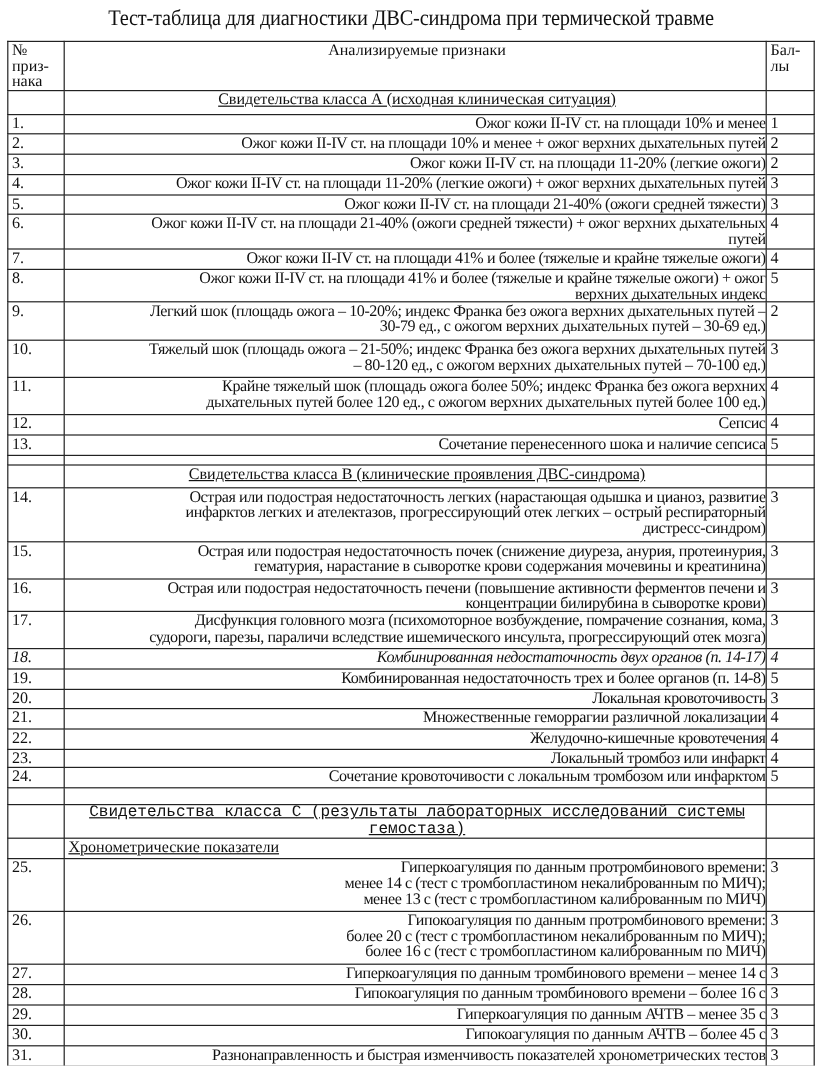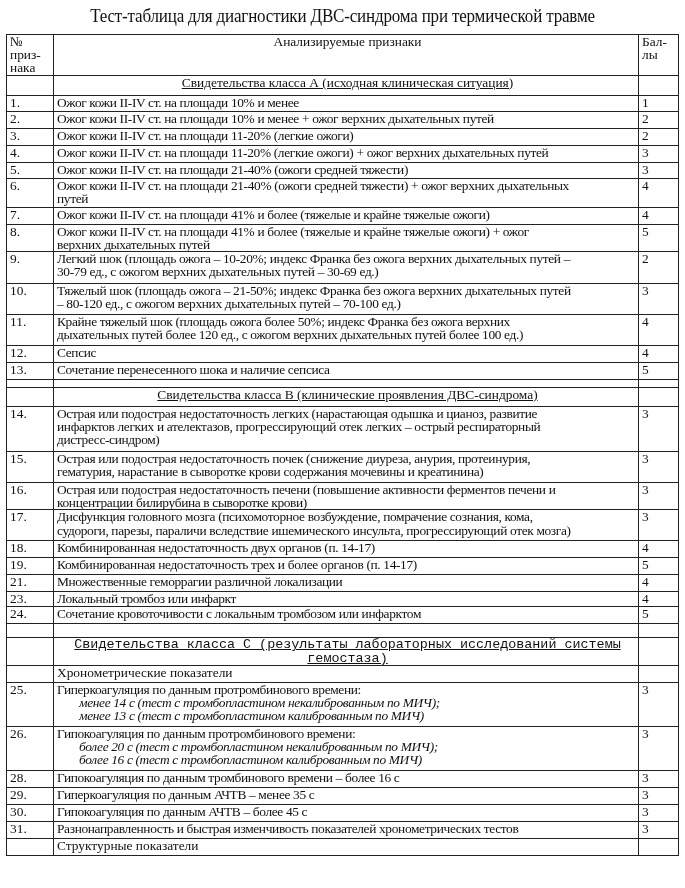--- a/index.html
+++ b/index.html
@@ -7,28 +7,28 @@
          font-family: "Liberation Serif", "DejaVu Serif", serif; color: #111; }
   .title { position: absolute; left: 0; top: 6px; width: 685px; text-align: center;
            font-size: 18.5px; letter-spacing: -0.2px; transform: scaleX(0.92); }
   table.doc { position: absolute; left: 6px; top: 34px; width: 673px;
               border-collapse: collapse; table-layout: fixed; }
   table.doc td { border: 1.6px solid #222; padding: 0 0 0 3px; font-size: 13.4px;
                  line-height: 13.2px; vertical-align: top; overflow: hidden; }
   col.c1 { width: 47px; } col.c3 { width: 40px; }
   td.num { padding-left: 6px; padding-top: 1px; }
   td.txt { padding-left: 6px; letter-spacing: -0.35px; white-space: nowrap; }
-  td.txt .ln { display: block; }
-  td.txt .ind { padding-left: 22px; font-style: italic; }
+  td.txt .ln { display: block; text-align: right; }
+  td.txt .ind { padding-left: 22px; }
   td.score { padding-left: 6px; vertical-align: bottom; padding-bottom: 0px; }
   td.hdr-num { font-size: 11px; line-height: 10.5px; padding-top: 0; }
   td.hdr-main { text-align: center; vertical-align: middle; font-size: 13.5px; }
   td.hdr-score { font-size: 12.5px; line-height: 13px; vertical-align: middle; padding-left: 4px; }
   td.section { text-align: center; vertical-align: middle; text-decoration: underline; font-size: 13.6px; }
-  td.sub { font-size: 12px; vertical-align: middle; padding-left: 6px; }
+  td.sub { text-decoration: underline; font-size: 12px; vertical-align: middle; padding-left: 6px; }
 </style>
 </head>
 <body>
 
 <div class="title">Тест-таблица для диагностики ДВС-синдрома при термической травме</div>
 
 <table class="doc">
   <colgroup>
       <col class="c1">
       <col class="c2">
@@ -99,21 +99,21 @@
         <td class="num">7.</td>
         <td class="txt">
           <span class="ln">Ожог кожи II-IV ст. на площади 41% и более (тяжелые и крайне тяжелые ожоги)</span>
         </td>
         <td class="score"><span>4</span></td>
       </tr>
       <tr style="height: 27px;">
         <td class="num">8.</td>
         <td class="txt">
           <span class="ln">Ожог кожи II-IV ст. на площади 41% и более (тяжелые и крайне тяжелые ожоги) + ожог</span>
-          <span class="ln">верхних дыхательных путей</span>
+          <span class="ln">верхних дыхательных индекс</span>
         </td>
         <td class="score"><span>5</span></td>
       </tr>
       <tr style="height: 32px;">
         <td class="num">9.</td>
         <td class="txt">
           <span class="ln">Легкий шок (площадь ожога – 10-20%; индекс Франка без ожога верхних дыхательных путей –</span>
           <span class="ln">30-79 ед., с ожогом верхних дыхательных путей – 30-69 ед.)</span>
         </td>
         <td class="score"><span>2</span></td>
@@ -184,38 +184,52 @@
         <td class="score"><span>3</span></td>
       </tr>
       <tr style="height: 31px;">
         <td class="num">17.</td>
         <td class="txt">
           <span class="ln">Дисфункция головного мозга (психомоторное возбуждение, помрачение сознания, кома,</span>
           <span class="ln">судороги, парезы, параличи вследствие ишемического инсульта, прогрессирующий отек мозга)</span>
         </td>
         <td class="score"><span>3</span></td>
       </tr>
-      <tr style="height: 17px;">
+      <tr style="height: 17px; font-style: italic;">
         <td class="num">18.</td>
         <td class="txt">
           <span class="ln">Комбинированная недостаточность двух органов (п. 14-17)</span>
         </td>
         <td class="score"><span>4</span></td>
       </tr>
       <tr style="height: 17px;">
         <td class="num">19.</td>
         <td class="txt">
-          <span class="ln">Комбинированная недостаточность трех и более органов (п. 14-17)</span>
+          <span class="ln">Комбинированная недостаточность трех и более органов (п. 14-8)</span>
         </td>
         <td class="score"><span>5</span></td>
       </tr>
+      <tr style="height: 16px;">
+        <td class="num">20.</td>
+        <td class="txt">
+          <span class="ln">Локальная кровоточивость</span>
+        </td>
+        <td class="score"><span>3</span></td>
+      </tr>
       <tr style="height: 17px;">
         <td class="num">21.</td>
         <td class="txt">
           <span class="ln">Множественные геморрагии различной локализации</span>
+        </td>
+        <td class="score"><span>4</span></td>
+      </tr>
+      <tr style="height: 17px;">
+        <td class="num">22.</td>
+        <td class="txt">
+          <span class="ln">Желудочно-кишечные кровотечения</span>
         </td>
         <td class="score"><span>4</span></td>
       </tr>
       <tr style="height: 15px;">
         <td class="num">23.</td>
         <td class="txt">
           <span class="ln">Локальный тромбоз или инфаркт</span>
         </td>
         <td class="score"><span>4</span></td>
       </tr>
@@ -249,20 +263,27 @@
           <span class="ln ind">менее 13 с (тест с тромбопластином калиброванным по МИЧ)</span>
         </td>
         <td class="score"><span>3</span></td>
       </tr>
       <tr style="height: 44px;">
         <td class="num">26.</td>
         <td class="txt">
           <span class="ln">Гипокоагуляция по данным протромбинового времени:</span>
           <span class="ln ind">более 20 с (тест с тромбопластином некалиброванным по МИЧ);</span>
           <span class="ln ind">более 16 с (тест с тромбопластином калиброванным по МИЧ)</span>
+        </td>
+        <td class="score"><span>3</span></td>
+      </tr>
+      <tr style="height: 17px;">
+        <td class="num">27.</td>
+        <td class="txt">
+          <span class="ln">Гиперкоагуляция по данным тромбинового времени – менее 14 с</span>
         </td>
         <td class="score"><span>3</span></td>
       </tr>
       <tr style="height: 17px;">
         <td class="num">28.</td>
         <td class="txt">
           <span class="ln">Гипокоагуляция по данным тромбинового времени – более 16 с</span>
         </td>
         <td class="score"><span>3</span></td>
       </tr>

